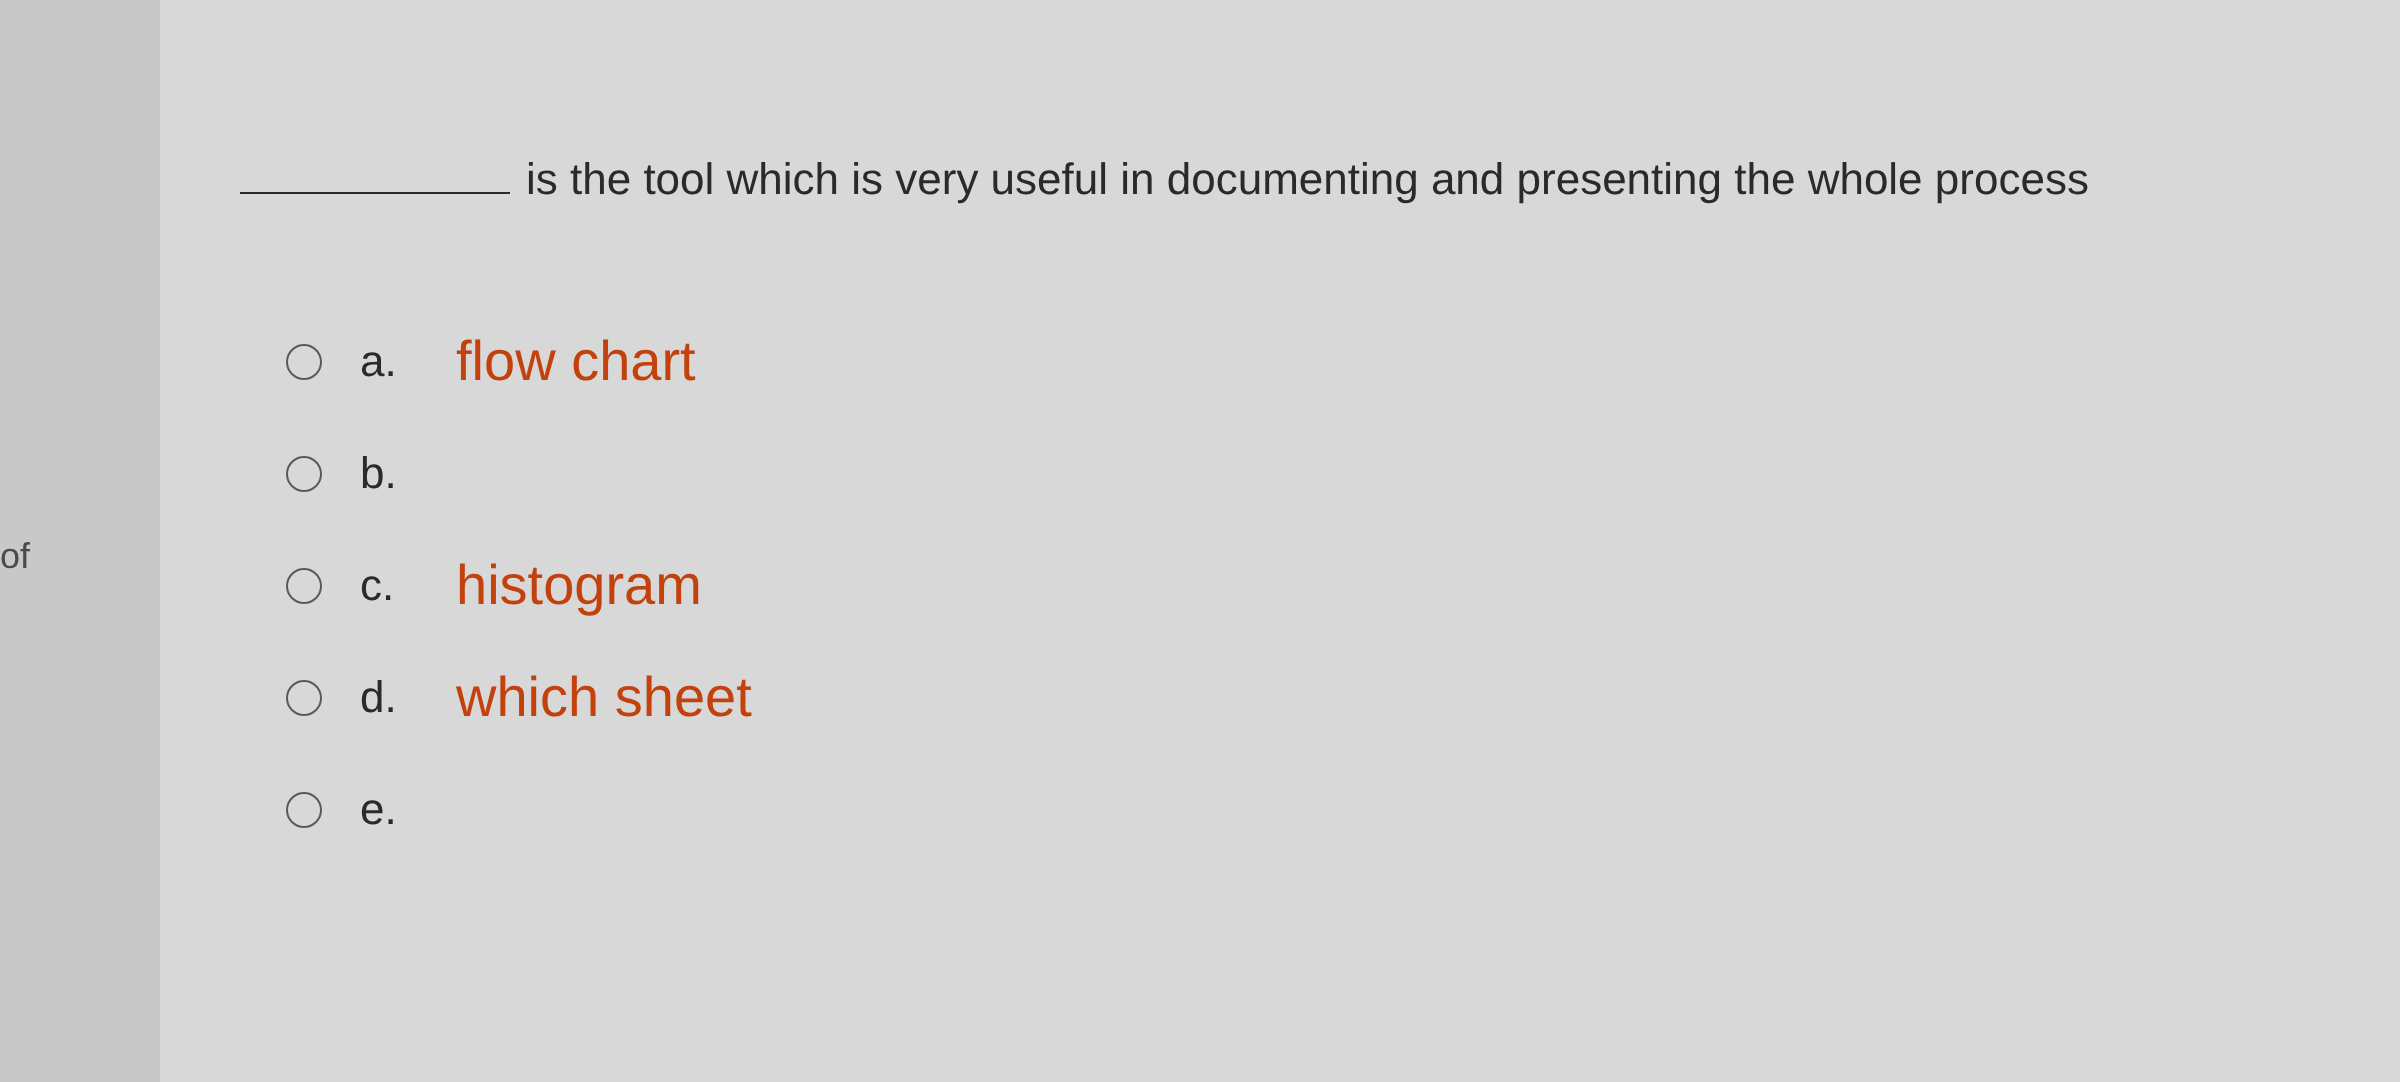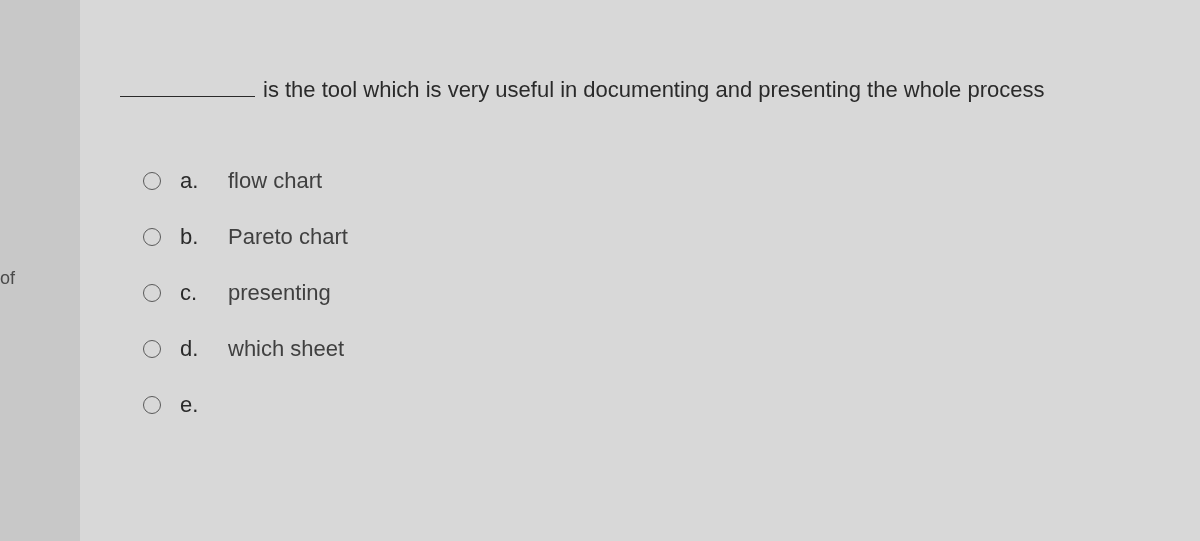--- a/index.html
+++ b/index.html
@@ -81,22 +81,22 @@
       border-radius: 50%;
       background: transparent;
     }
     .option-letter {
       font-size: 22px;
       color: #2a2a2a;
       width: 30px;
       margin-right: 18px;
     }
     .option-text {
-      font-size: 22px;
-      color: #404040;
+      font-size: 28px;
+      color: #c2410c;
     }
   </style>
 </head>
 <body>
 
 <div class="sidebar">
 
   <span class="sidebar-fragment-mid">t of</span>
 </div>
 
@@ -114,29 +114,28 @@
       </span>
       <span class="option-letter">a.</span>
       <span class="option-text">flow chart</span>
     </div>
 
     <div class="option-row">
       <span class="radio-wrap">
         <span class="radio-circle"></span>
       </span>
       <span class="option-letter">b.</span>
-      <span class="option-text">Pareto chart</span>
     </div>
 
     <div class="option-row">
       <span class="radio-wrap">
         <span class="radio-circle"></span>
       </span>
       <span class="option-letter">c.</span>
-      <span class="option-text">presenting</span>
+      <span class="option-text">histogram</span>
     </div>
 
     <div class="option-row">
       <span class="radio-wrap">
         <span class="radio-circle"></span>
       </span>
       <span class="option-letter">d.</span>
       <span class="option-text">which sheet</span>
     </div>
 

